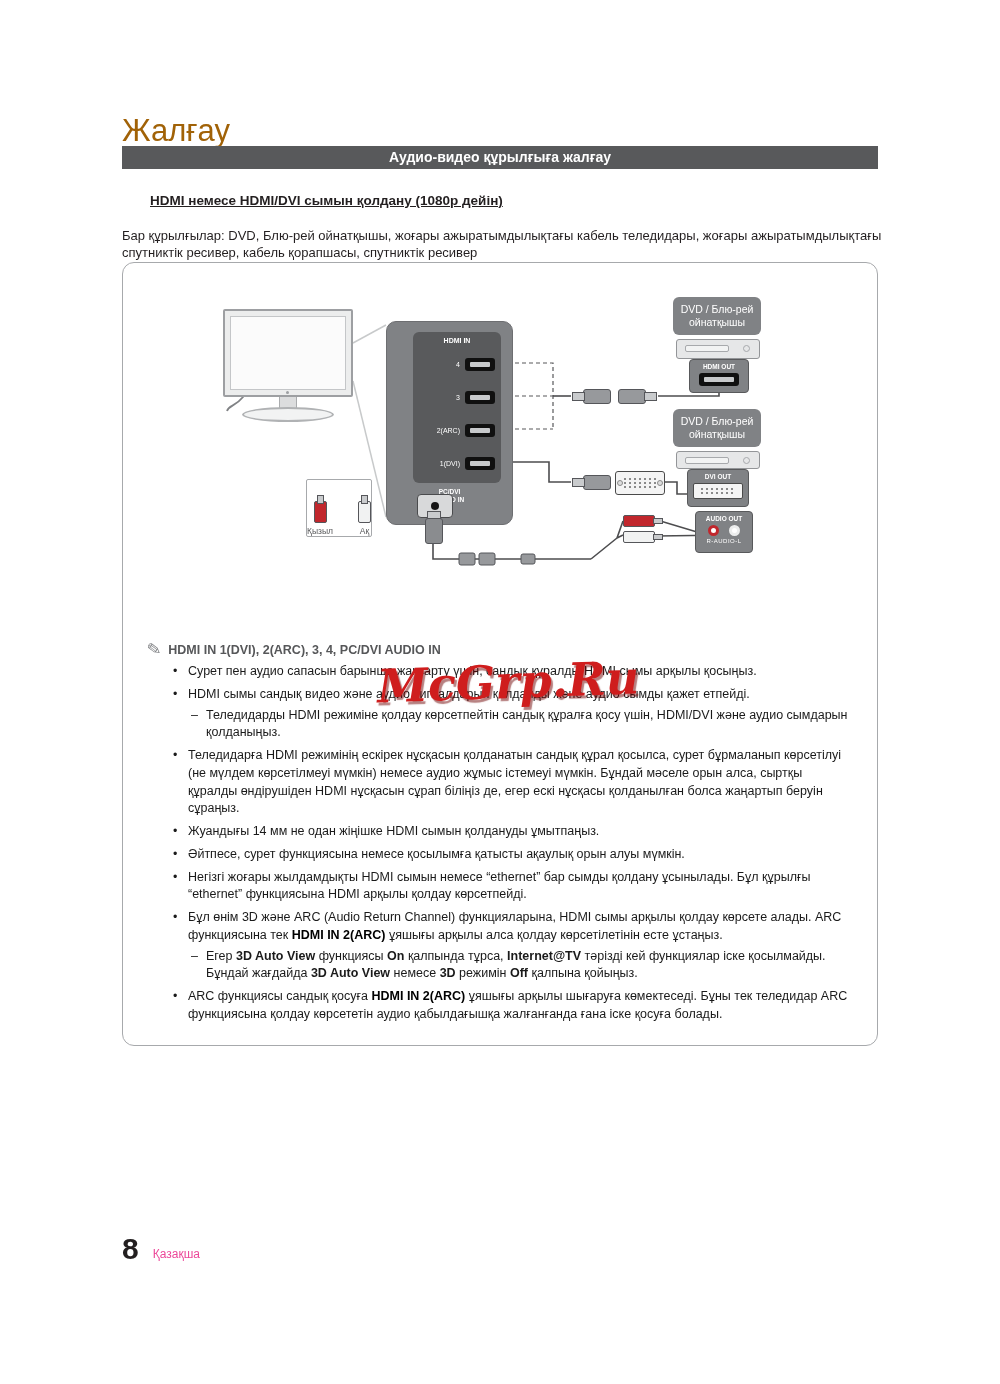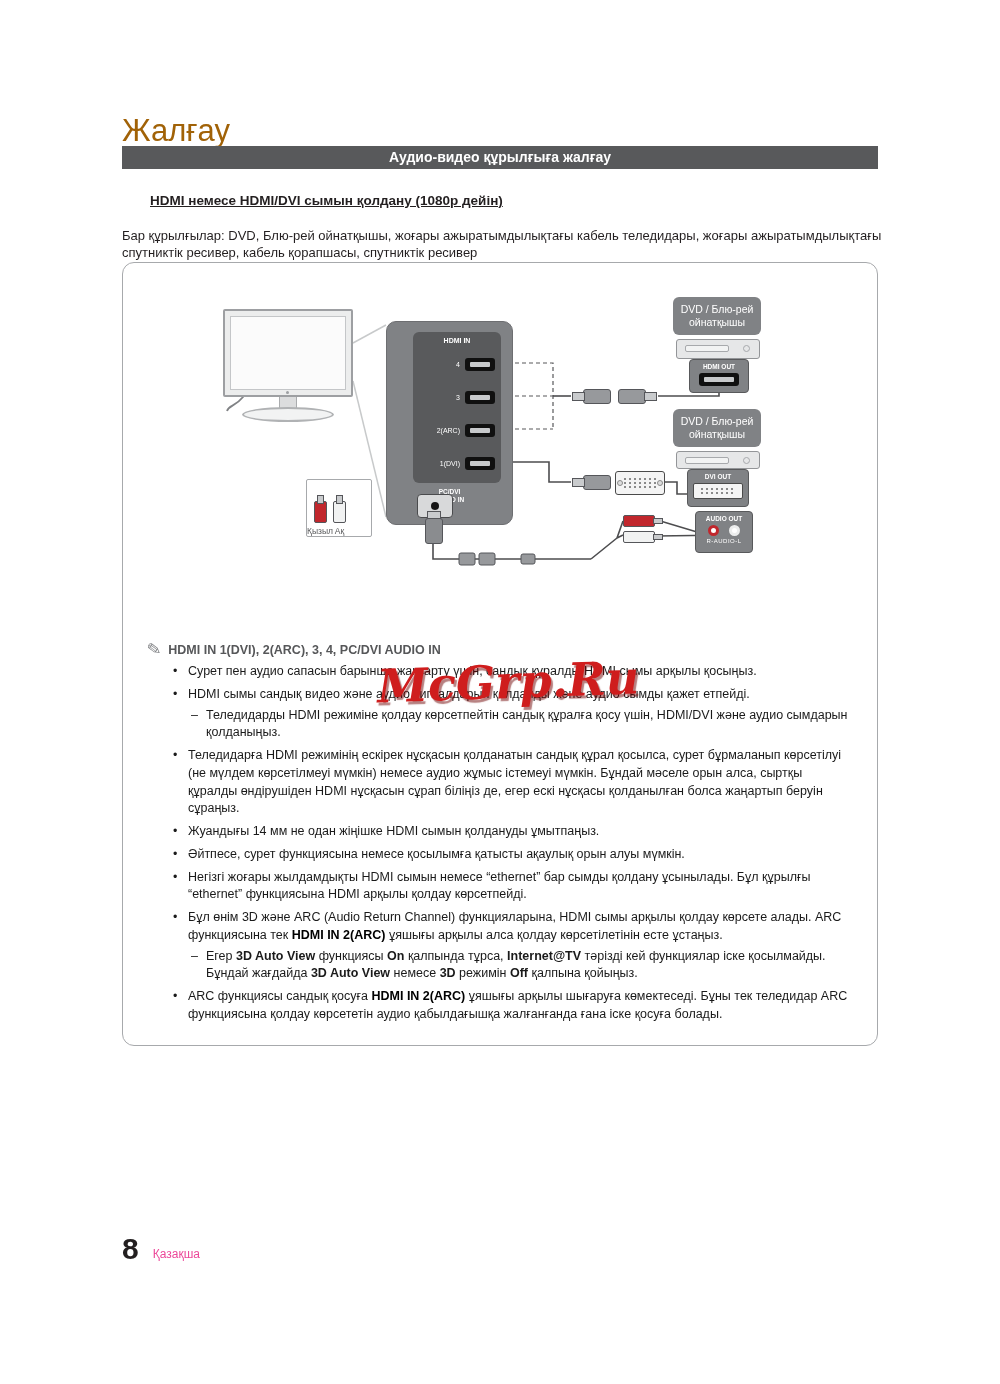--- a/index.html
+++ b/index.html
@@ -76,21 +76,21 @@
   .jack.red{border:3px solid #c1272d;}
   .jack.white{border:3px solid #eceded;}
   .audio-out-sub{color:#fff;font-size:6px;text-align:center;margin-top:2px;letter-spacing:0.5px;}
 
   .hplug{position:absolute;width:30px;height:10px;border:1px solid #55565a;border-radius:2px;}
   .hplug::after{content:"";position:absolute;right:-9px;top:2px;width:8px;height:4px;background:#c9cbcd;border:1px solid #55565a;}
   .hplug.red{left:500px;top:252px;background:#c1272d;}
   .hplug.white{left:500px;top:268px;background:#f1f2f2;}
 
   .rca-legend{position:absolute;left:183px;top:216px;width:66px;height:58px;border:1px solid #a7a9ac;background:#fff;border-radius:2px;
-              display:flex;justify-content:flex-start;padding-top:14px;box-sizing:border-box;}
+              display:flex;justify-content:space-between;padding-top:14px;box-sizing:border-box;}
   .vplug-wrap{display:flex;flex-direction:column;align-items:center;gap:3px;}
   .vplug{width:11px;height:28px;border:1px solid #55565a;border-radius:2px;position:relative;}
   .vplug::before{content:"";position:absolute;left:2px;top:-7px;width:5px;height:7px;background:#c9cbcd;border:1px solid #55565a;}
   .vplug.red{background:#c1272d;margin-top:7px;}
   .vplug.white{background:#f1f2f2;margin-top:7px;}
   .rca-label{font-size:8.5px;color:#58595b;}
 
   .watermark{position:absolute;left:254px;top:392px;font-family:"DejaVu Serif",serif;font-style:italic;font-weight:bold;
              font-size:46px;color:#cf1d1d;text-shadow:2px 3px 1px rgba(110,0,0,0.5);transform:rotate(-2deg);z-index:10;}
 

